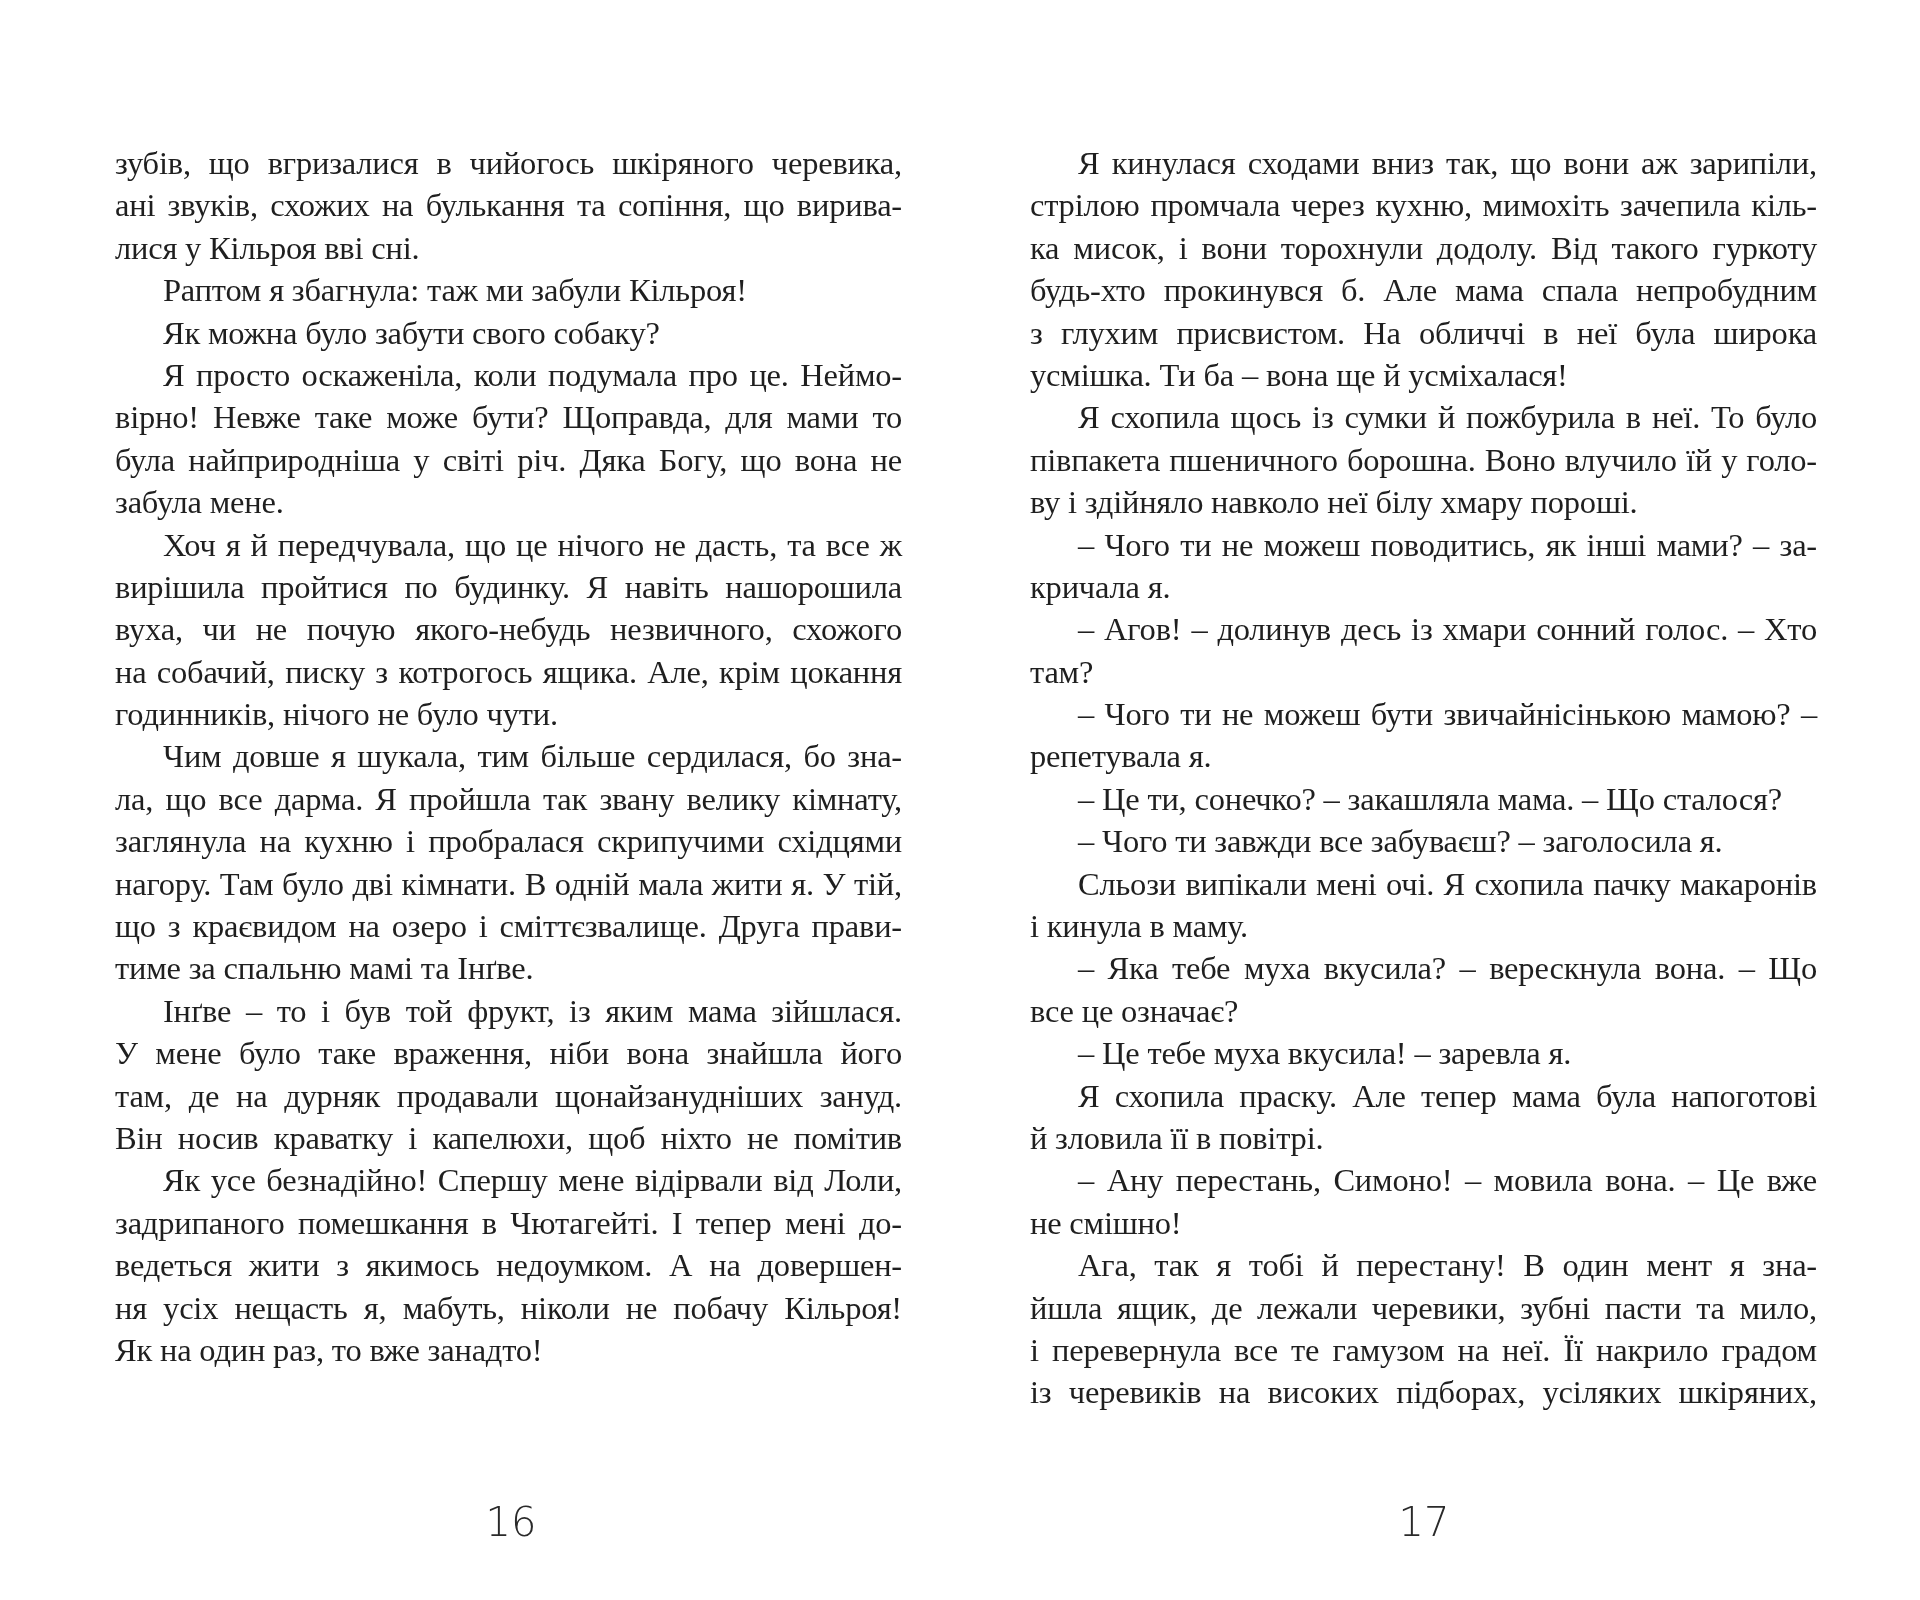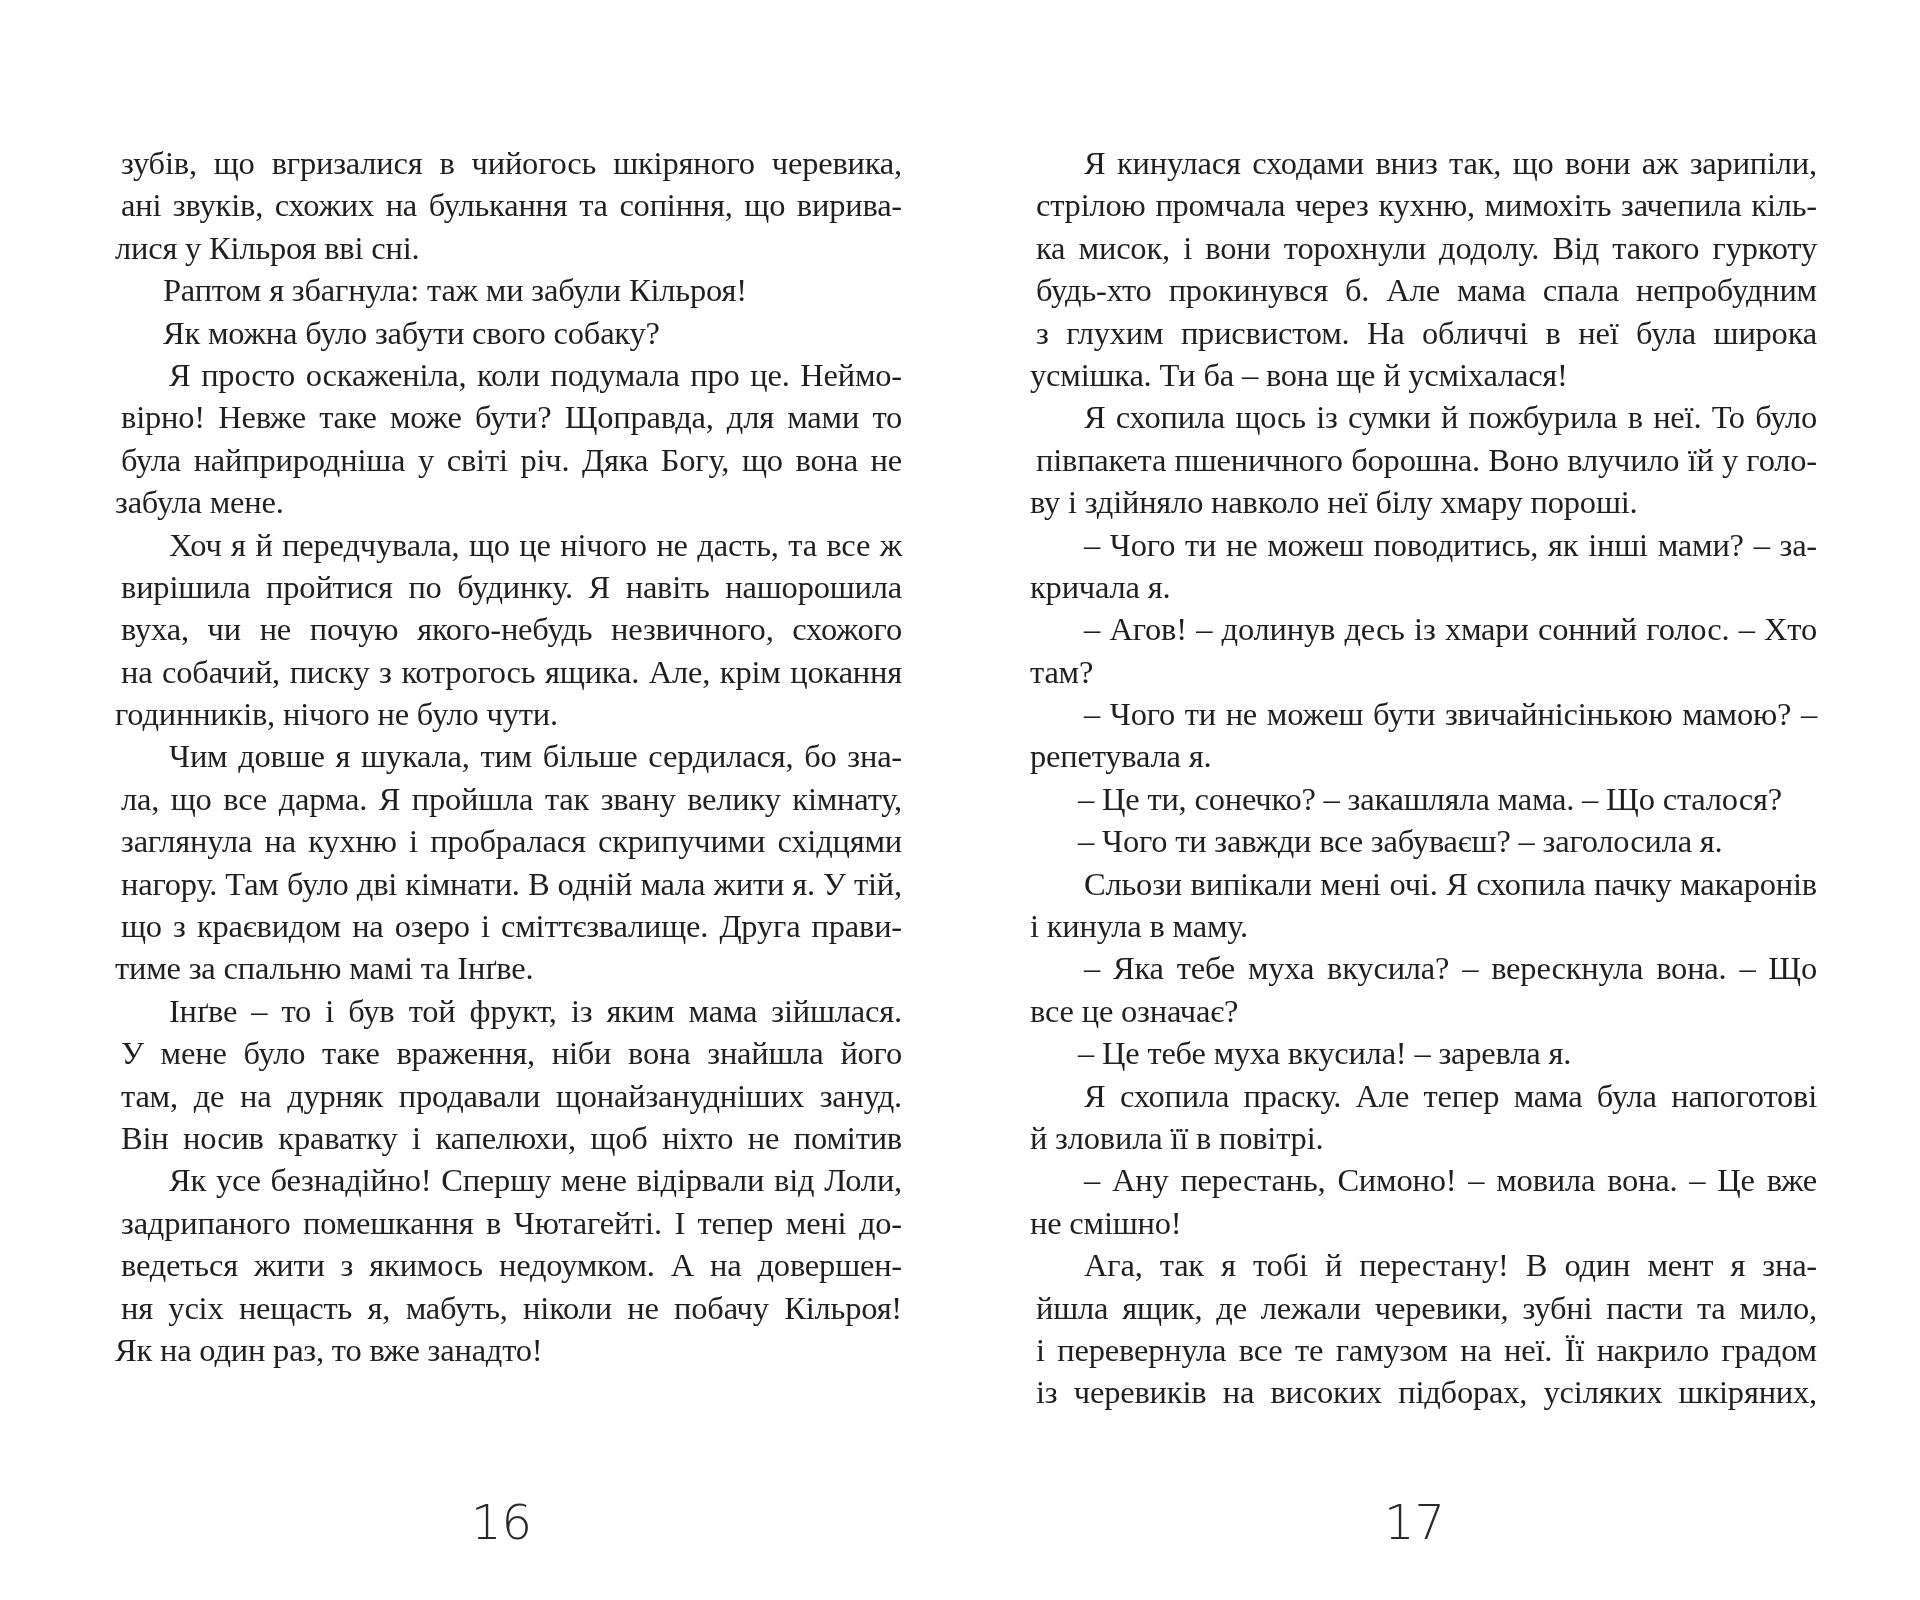--- a/index.html
+++ b/index.html
@@ -6,26 +6,26 @@
   body { width: 1920px; height: 1600px; position: relative; overflow: hidden;
          font-family: "Liberation Serif", "DejaVu Serif", serif; color: #1f1f1f; }
   .page { position: absolute; top: 0; width: 960px; height: 1600px; }
   .page-left { left: 0; }
   .page-right { left: 960px; }
   .column { position: absolute; top: 142px; width: 787px; }
   .page-left .column { left: 115px; }
   .page-right .column { left: 70px; }
   .line { height: 42.4px; line-height: 42.4px; font-size: 32.5px; white-space: nowrap;
           overflow: visible; letter-spacing: -0.2px; }
-  .line.j { text-align: justify; text-align-last: justify; margin-left: 6px; }
+  .line.j { text-align: justify; text-align-last: justify; }
   .line.l { text-align: left; text-align-last: left; }
   .line.ind { padding-left: 48px; }
-  .page-number { position: absolute; top: 1500px; width: 80px; text-align: left;
+  .page-number { position: absolute; top: 1500px; width: 80px; text-align: center;
                  font-family: "DejaVu Sans", "Liberation Sans", sans-serif; font-weight: 300;
-                 font-size: 48px; line-height: 44px; color: #2a2a2a; }
+                 font-size: 40px; line-height: 44px; color: #2a2a2a; }
   .page-left .page-number { left: 471px; }
   .page-right .page-number { left: 424px; }
 </style>
 </head>
 <body>
 
 <div class="page page-left">
   <div class="column" id="col-0">
       <div class="line j">зубів, що вгризалися в чийогось шкіряного черевика,</div>
       <div class="line j">ані звуків, схожих на булькання та сопіння, що вирива-</div>

